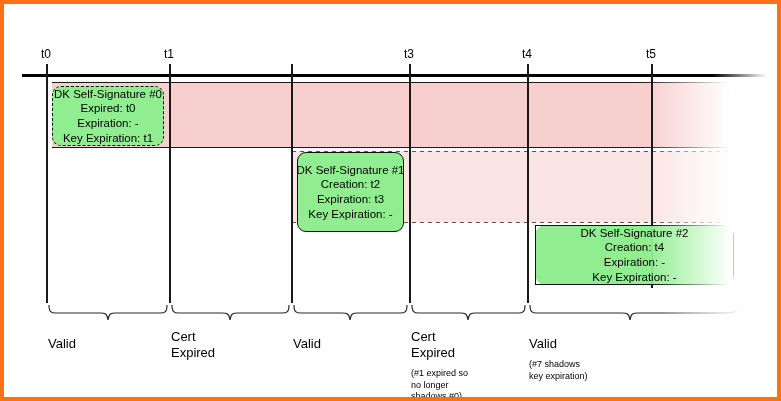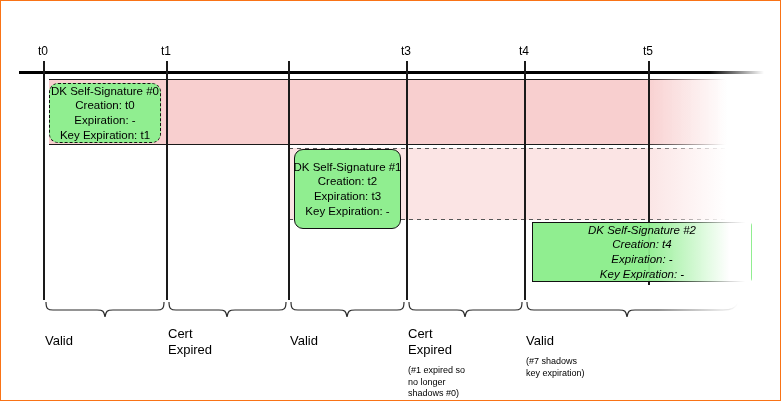--- a/index.html
+++ b/index.html
@@ -5,21 +5,21 @@
   html, body {
     margin: 0;
     padding: 0;
     background: #ffffff;
   }
   #diagram {
     position: relative;
     width: 781px;
     height: 401px;
     background: #ffffff;
-    border: 1px solid #f97316;
+    border: 4px solid #f97316;
     box-sizing: border-box;
     overflow: hidden;
     font-family: "Liberation Sans", sans-serif;
   }
   .tick-label {
     position: absolute;
     font-size: 12px;
     color: #000000;
     line-height: 1;
     white-space: nowrap;
@@ -115,37 +115,37 @@
 
   <div class="vline" style="left:42px; top:60px; height:239px;"></div>
   <div class="vline" style="left:165px; top:60px; height:239px;"></div>
   <div class="vline" style="left:287px; top:60px; height:239px;"></div>
   <div class="vline" style="left:405px; top:60px; height:239px;"></div>
   <div class="vline" style="left:523px; top:60px; height:239px;"></div>
   <div class="vline" style="left:647px; top:60px; height:224px;"></div>
 
   <div class="sigbox dashed-edge" style="left:48px; top:82px; width:112px; height:60px; background:#90ee90;">
     <span class="ln">DK Self-Signature #0</span>
-    <span class="ln">Creation: t0</span>
+    <span class="ln">Expired: t0</span>
     <span class="ln">Expiration: -</span>
     <span class="ln">Key Expiration: t1</span>
   </div>
 
   <div class="sigbox solid-edge" style="left:293px; top:148px; width:107px; height:80px; background:#90ee90;">
     <span class="ln">DK Self-Signature #1</span>
     <span class="ln">Creation: t2</span>
     <span class="ln">Expiration: t3</span>
     <span class="ln">Key Expiration: -</span>
   </div>
 
-  <div class="sigbox" style="left:531px; top:221px; width:220px; height:60px;
+  <div class="sigbox" style="left:531px; top:221px; width:199px; height:60px;
               background: linear-gradient(to right, #90ee90 0px, #90ee90 112px, rgba(144,238,144,0) 196px);
               border:1.4px solid #111111;
               border-image: linear-gradient(to right, #111 0%, #111 58%, rgba(17,17,17,0) 97%) 1;
-              border-radius:4px;font-style:italic;">
+              border-radius:11px;">
     <span class="ln">DK Self-Signature #2</span>
     <span class="ln">Creation: t4</span>
     <span class="ln">Expiration: -</span>
     <span class="ln">Key Expiration: -</span>
   </div>
 
   <div class="brace-wrap" style="left:44px; top:300px;">
     <svg width="120" height="18" viewBox="0 0 120 18" fill="none" stroke="#2b2b2b" stroke-width="1.2">
       <path d="M1 1 C1 8, 3 9, 8 9 L52 9 C58 9, 59 10, 60 16 C61 10, 62 9, 68 9 L112 9 C117 9, 119 8, 119 1"></path>
     </svg>

